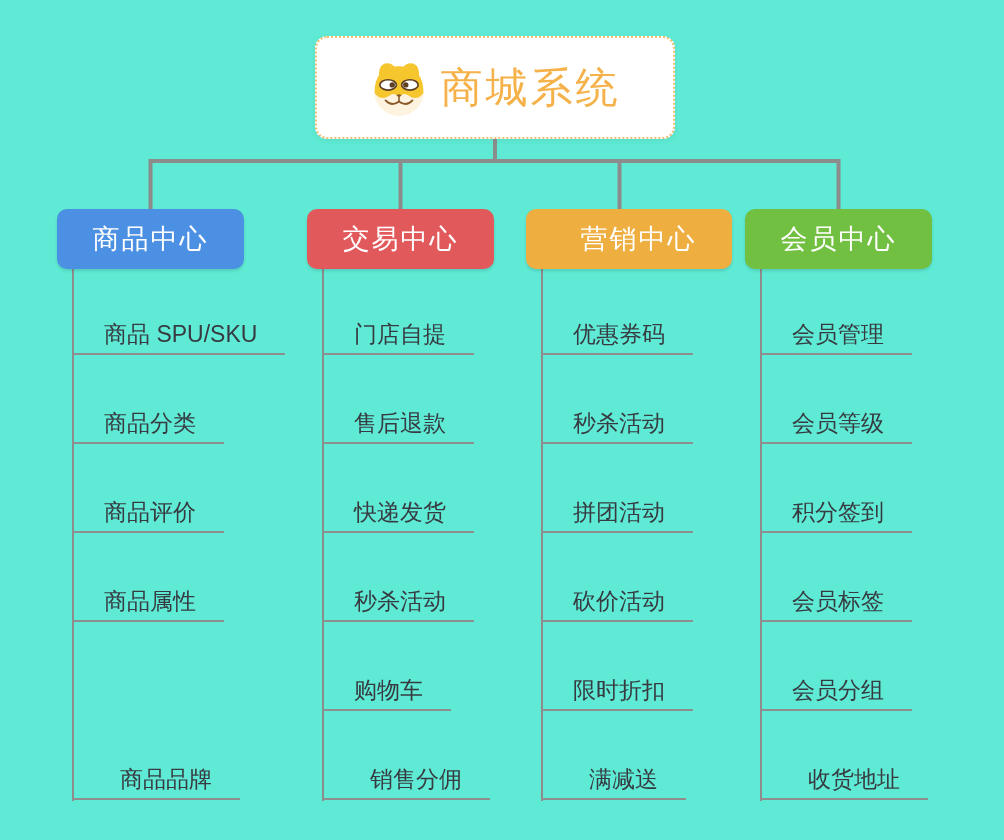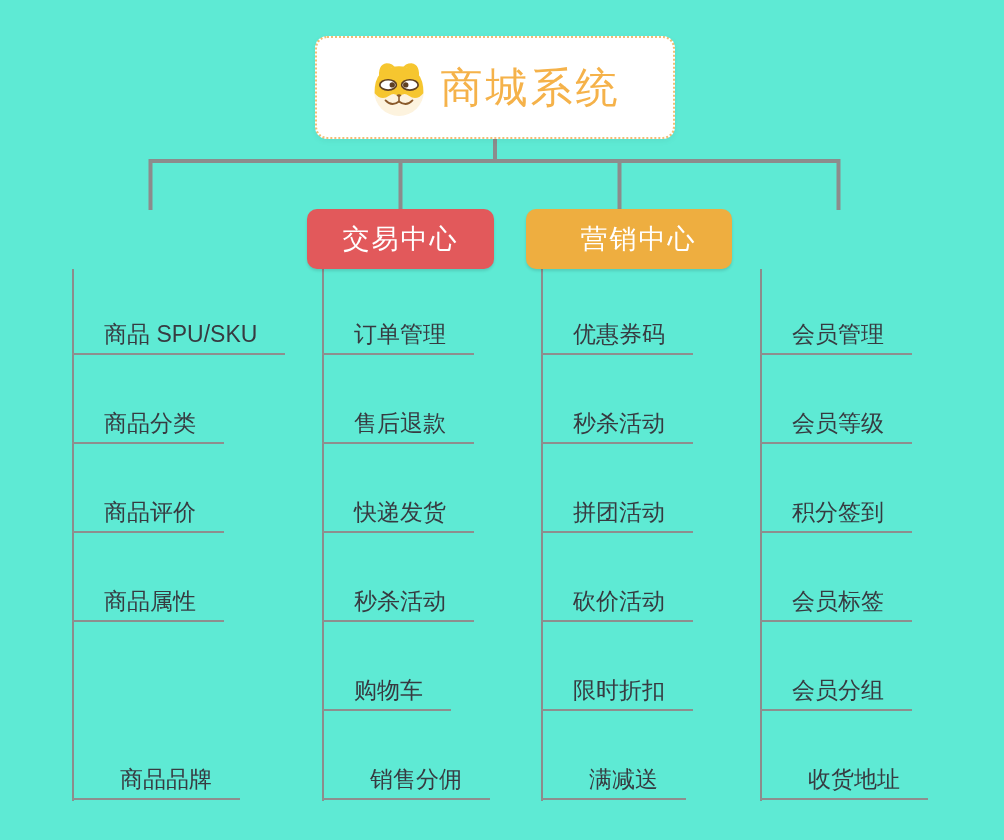--- a/index.html
+++ b/index.html
@@ -88,30 +88,32 @@
       <ellipse cx="38.5" cy="25" rx="8" ry="5" fill="#FFFFFF" stroke="#5F4022" stroke-width="1.6"></ellipse>
       <circle cx="21.5" cy="25" r="2.6" fill="#5F4022"></circle>
       <circle cx="34.5" cy="25" r="2.6" fill="#5F4022"></circle>
       <path d="M25.5 35 Q28 33 30.5 35 Q28 38.5 25.5 35 Z" fill="#8A5A2B"></path>
       <path d="M28 36.5 L28 41" stroke="#8A5A2B" stroke-width="1.5" fill="none" stroke-linecap="round"></path>
       <path d="M15 40 Q21 46.5 28 41 Q35 46.5 41 40" stroke="#8A5A2B" stroke-width="1.8" fill="none" stroke-linecap="round"></path>
     </svg>
     <span class="root-title">商城系统</span>
   </div>
 
+  <div class="branch b0">商品中心</div>
   <div class="branch b1">交易中心</div>
   <div class="branch b2">营销中心</div>
+  <div class="branch b3">会员中心</div>
 
   <div class="leaf c0 r0">商品 SPU/SKU</div>
   <div class="leaf c0 r1">商品分类</div>
   <div class="leaf c0 r2">商品评价</div>
   <div class="leaf c0 r3">商品属性</div>
   <div class="leaf c0 r5">商品品牌</div>
 
-  <div class="leaf c1 r0">订单管理</div>
+  <div class="leaf c1 r0">门店自提</div>
   <div class="leaf c1 r1">售后退款</div>
   <div class="leaf c1 r2">快递发货</div>
   <div class="leaf c1 r3">秒杀活动</div>
   <div class="leaf c1 r4">购物车</div>
   <div class="leaf c1 r5">销售分佣</div>
 
   <div class="leaf c2 r0">优惠券码</div>
   <div class="leaf c2 r1">秒杀活动</div>
   <div class="leaf c2 r2">拼团活动</div>
   <div class="leaf c2 r3">砍价活动</div>

